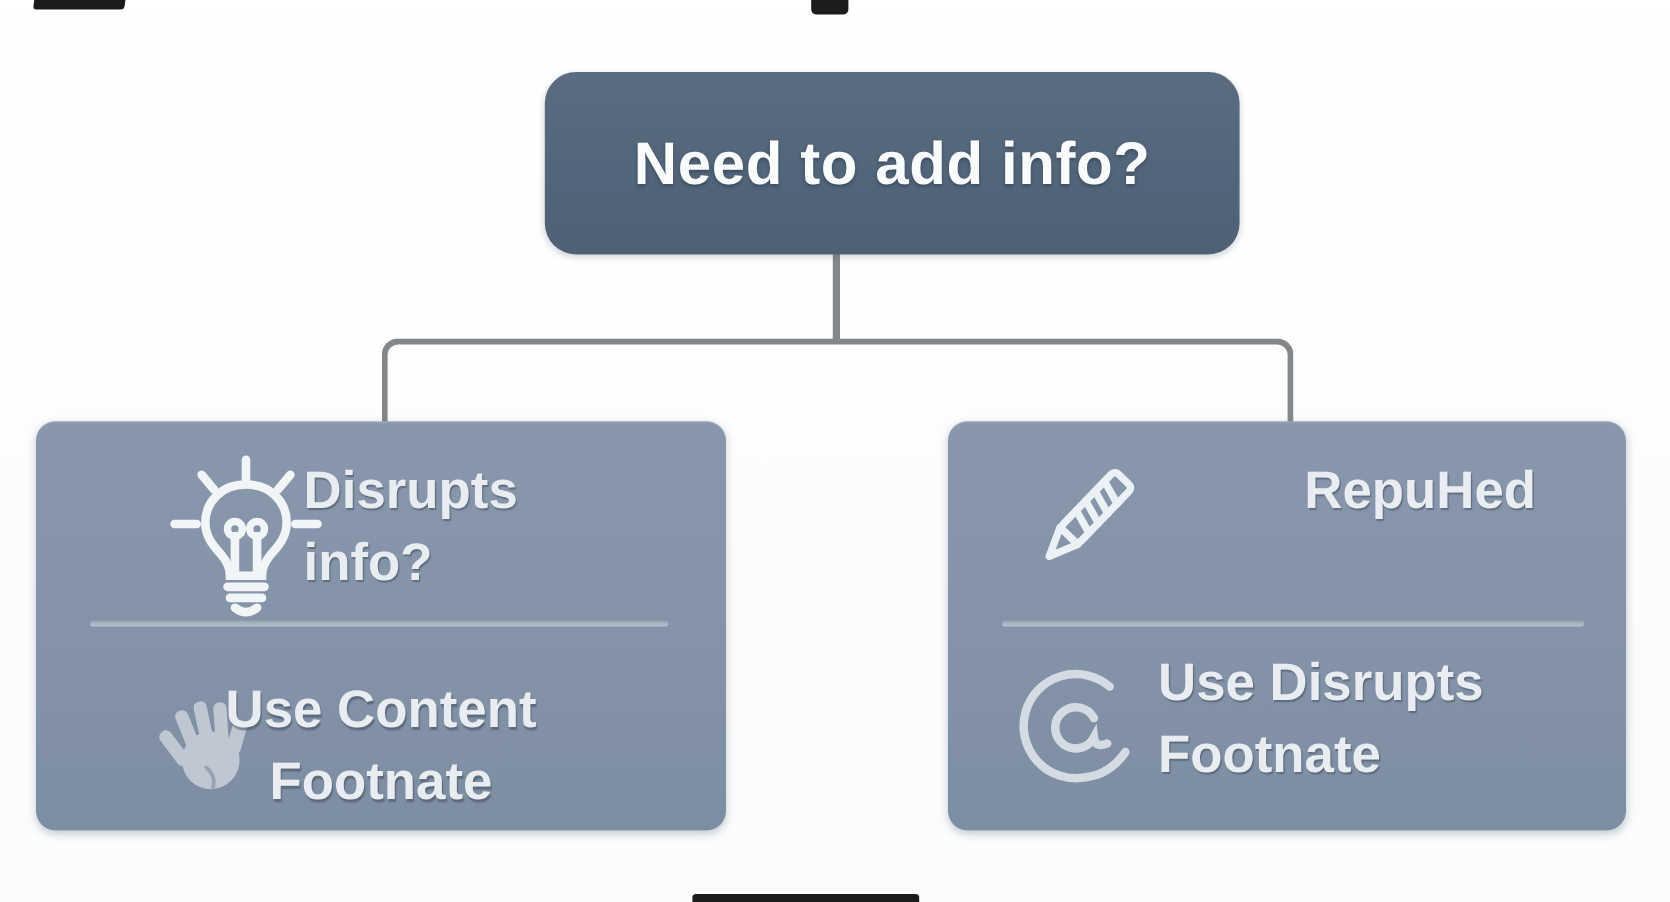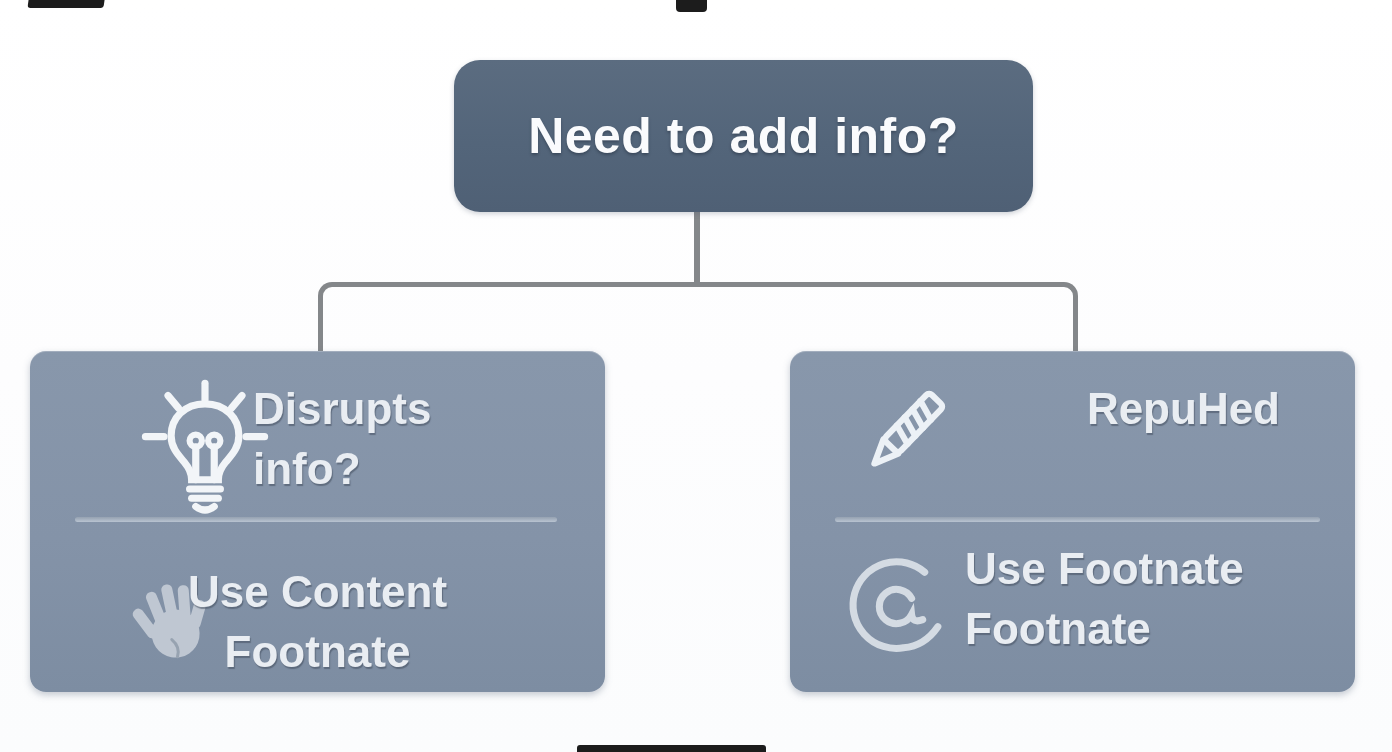--- a/index.html
+++ b/index.html
@@ -138,18 +138,18 @@
     </svg>
     <div class="q-text">
       <div>RepuHed</div>
     </div>
     <div class="divider"></div>
     <svg class="icon icon-at" viewBox="0 0 115 115" fill="none" stroke="#d4dbe3" stroke-width="7" stroke-linecap="round">
       <path d="M82,23 A43,43 0 1 0 61,98 Q82,96 95,77"></path>
       <path d="M69,49 A17,17 0 1 0 69,65 Q70,74 80,70"></path>
     </svg>
     <div class="a-text">
-      <div>Use Footnate</div>
+      <div>Use Disrupts</div>
       <div>Footnate</div>
     </div>
   </div>
 
 </div>
 
 </body></html>

